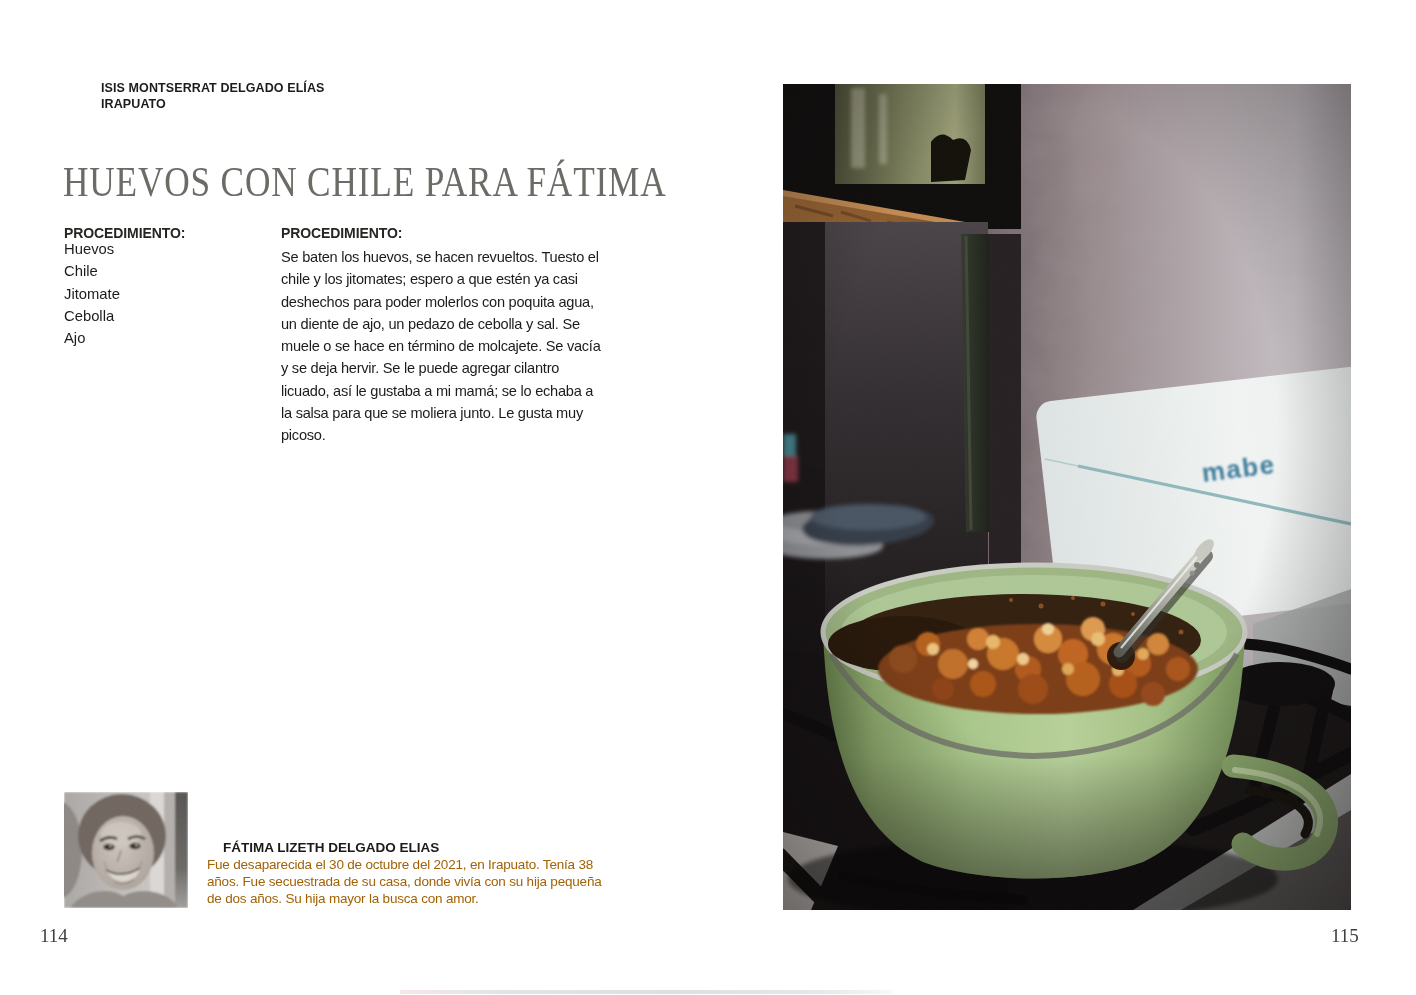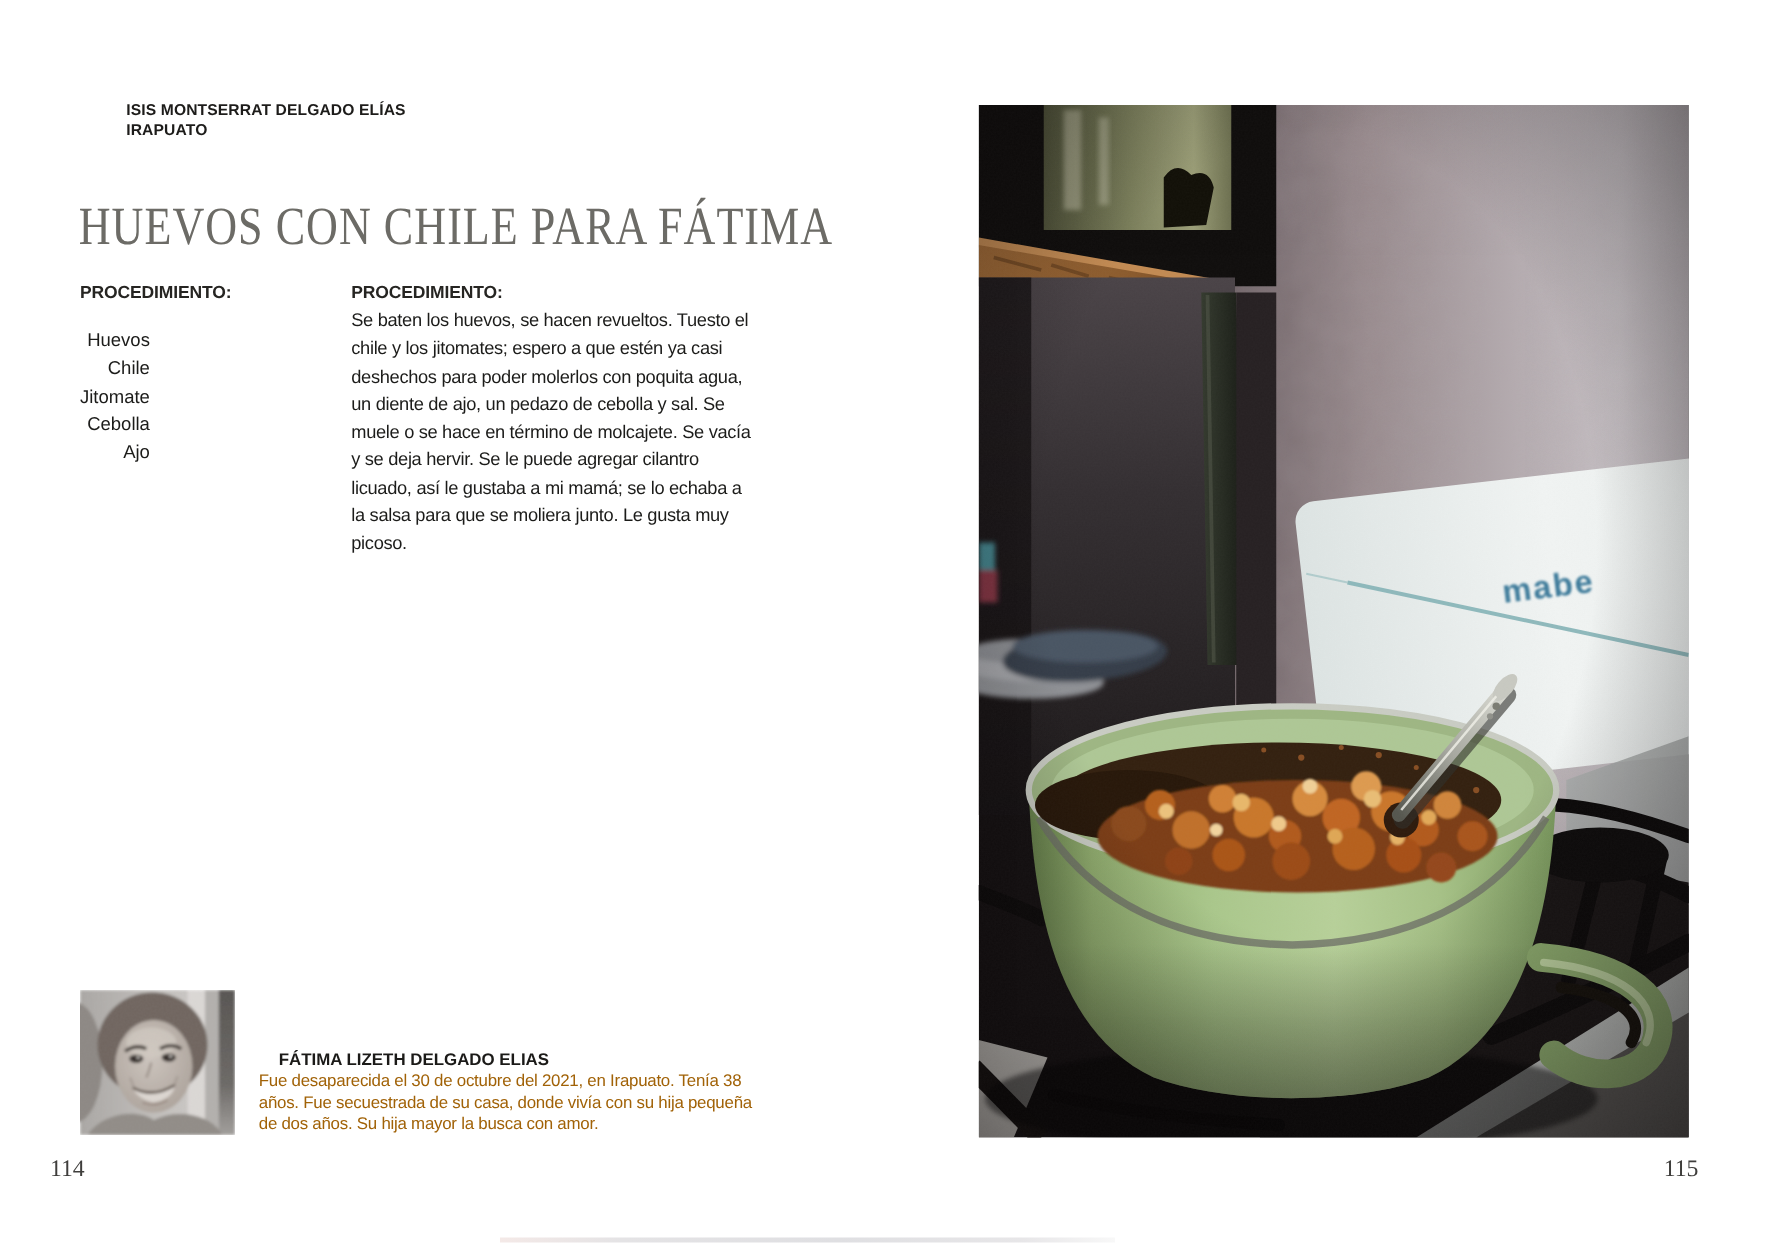--- a/index.html
+++ b/index.html
@@ -37,21 +37,21 @@
 <div>
 
   <div>
     <div class="abs eyebrow" style="left:64px; top:81px;">ISIS MONTSERRAT DELGADO ELÍAS</div>
     <div class="abs eyebrow" style="left:64px; top:97px;">IRAPUATO</div>
 
     <div class="abs title" style="left:63px; top:157px;">HUEVOS CON CHILE PARA FÁTIMA</div>
 
     <div class="abs h-small" style="left:64px; top:225px;">PROCEDIMIENTO:</div>
 
-    <div class="abs" style="left:64px; top:262px;text-align:right;">
+    <div class="abs" style="left:64px; top:238px;">
       <div class="ing-item">Huevos</div>
       <div class="ing-item">Chile</div>
       <div class="ing-item">Jitomate</div>
       <div class="ing-item">Cebolla</div>
       <div class="ing-item">Ajo</div>
     </div>
 
     <div class="abs h-small" style="left:281px; top:225px;">PROCEDIMIENTO:</div>
     <div class="abs body-text" style="left:281px; top:246px; width:322px;">Se baten los huevos, se hacen revueltos. Tuesto el chile y los jitomates; espero a que estén ya casi deshechos para poder molerlos con poquita agua, un diente de ajo, un pedazo de cebolla y sal. Se muele o se hace en término de molcajete. Se vacía y se deja hervir. Se le puede agregar cilantro licuado, así le gustaba a mi mamá; se lo echaba a la salsa para que se moliera junto. Le gusta muy picoso.</div>
 

